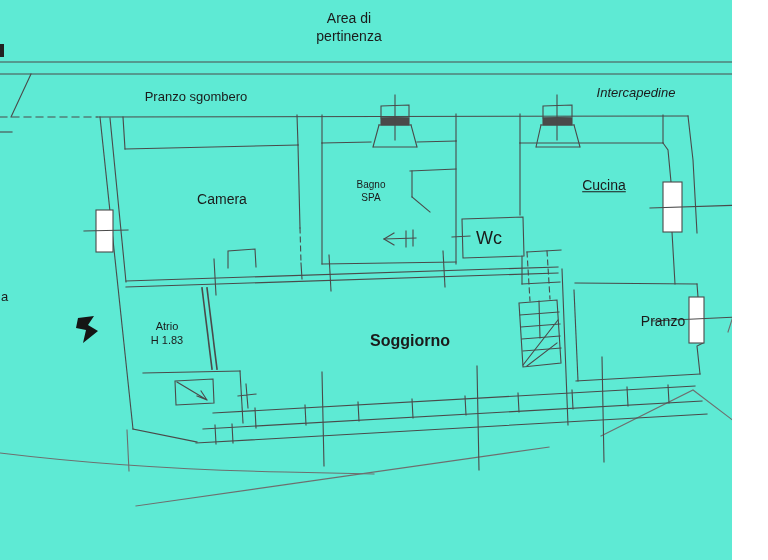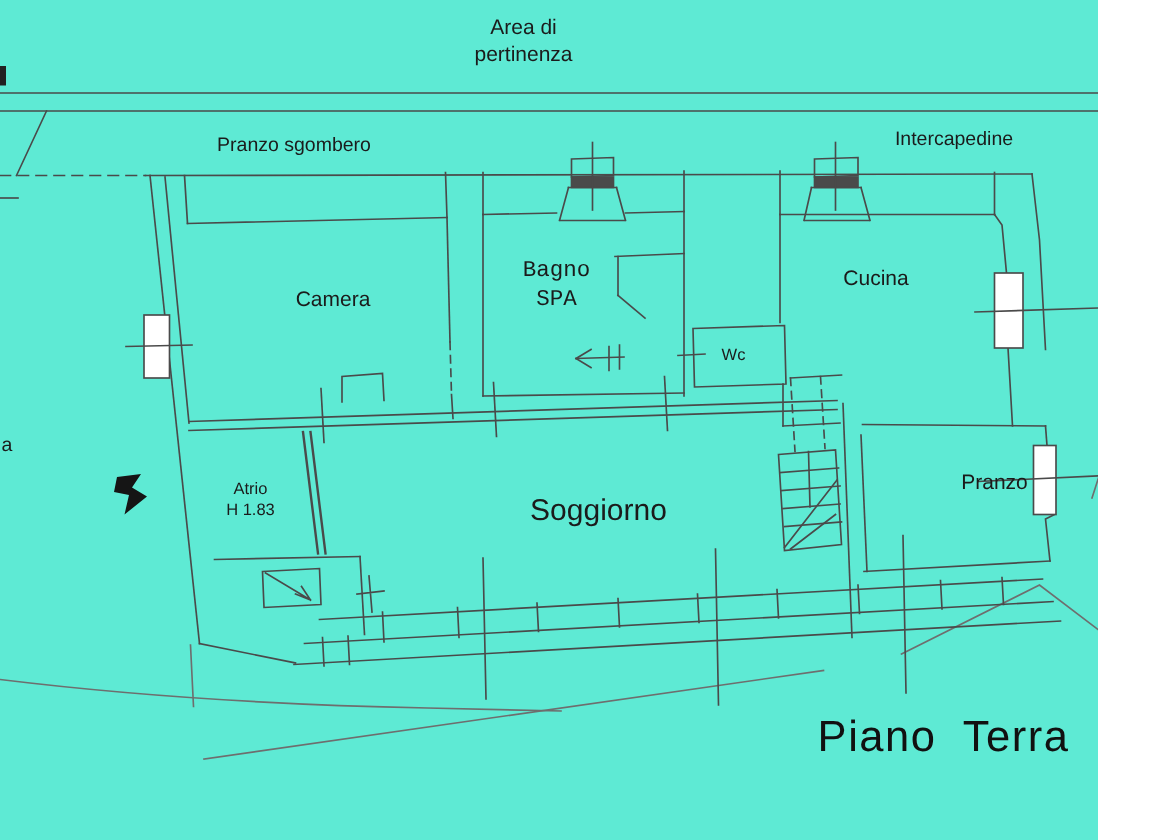--- a/index.html
+++ b/index.html
@@ -14,27 +14,27 @@
   .lbl{
     position:absolute;
     transform:translate(-50%,-50%);
     white-space:pre-line;
     text-align:center;
     color:#1b1b1b;
     line-height:1.25;
   }
   .lbl-area{left:349px;top:27px;font-size:14px;}
   .lbl-locale{left:196px;top:97px;font-size:13px;}
-  .lbl-intercapedine{left:636px;top:93px;font-size:13px;}
+  .lbl-intercapedine{left:636px;top:93px;font-size:13px;font-style:italic;}
   .lbl-camera{left:222px;top:200px;font-size:14px;}
-  .lbl-bagno{left:371px;top:191px;font-size:15px;font-family:Liberation Mono, monospace;}
-  .lbl-cucina{left:584px;top:186px;font-size:14px;}
-  .lbl-wc{left:489px;top:238px;font-size:11px;}
+  .lbl-bagno{left:371px;top:191px;font-size:10px;}
+  .lbl-cucina{left:604px;top:186px;font-size:14px;text-decoration:underline;}
+  .lbl-wc{left:489px;top:238px;font-size:18px;}
   .lbl-atrio{left:167px;top:334px;font-size:11px;}
-  .lbl-soggiorno{left:399px;top:341px;font-size:20px;}
+  .lbl-soggiorno{left:410px;top:341px;font-size:16px;font-weight:bold;}
   .lbl-pranzo{left:663px;top:322px;font-size:14px;}
   .lbl-edge{left:1px;top:297px;font-size:13px;transform:translate(0,-50%);}
   .lbl-title{left:629px;top:492px;font-size:29px;white-space:pre;letter-spacing:1px;color:#111;}
 </style>
 </head>
 <body>
 
 <div class="canvas">
 
   <svg width="768" height="560" viewBox="0 0 768 560" stroke="#4a4a4a" stroke-width="1.1" fill="none" stroke-linecap="square">
@@ -201,14 +201,13 @@
   <div class="lbl lbl-camera">Camera</div>
   <div class="lbl lbl-bagno">Bagno
 SPA</div>
   <div class="lbl lbl-cucina">Cucina</div>
   <div class="lbl lbl-wc">Wc</div>
   <div class="lbl lbl-atrio">Atrio
 H 1.83</div>
   <div class="lbl lbl-soggiorno">Soggiorno</div>
   <div class="lbl lbl-pranzo">Pranzo</div>
   <div class="lbl lbl-edge">a</div>
-  <div class="lbl lbl-title">Piano  Terra</div>
 </div>
 
 </body></html>

